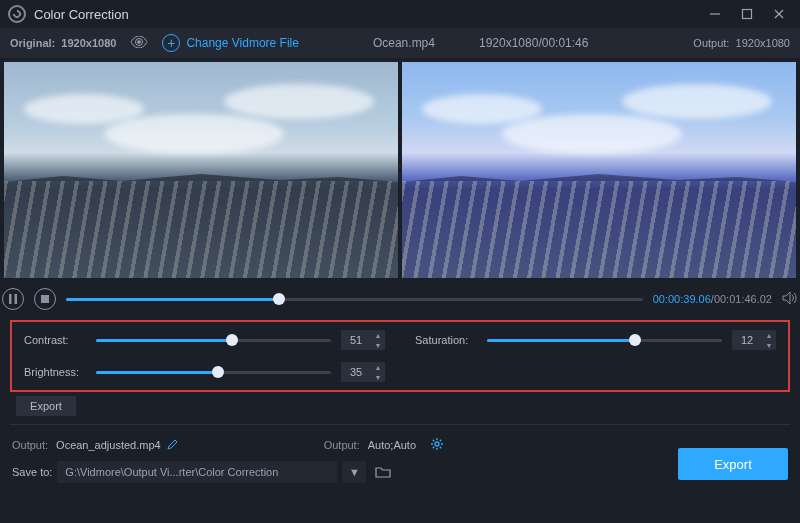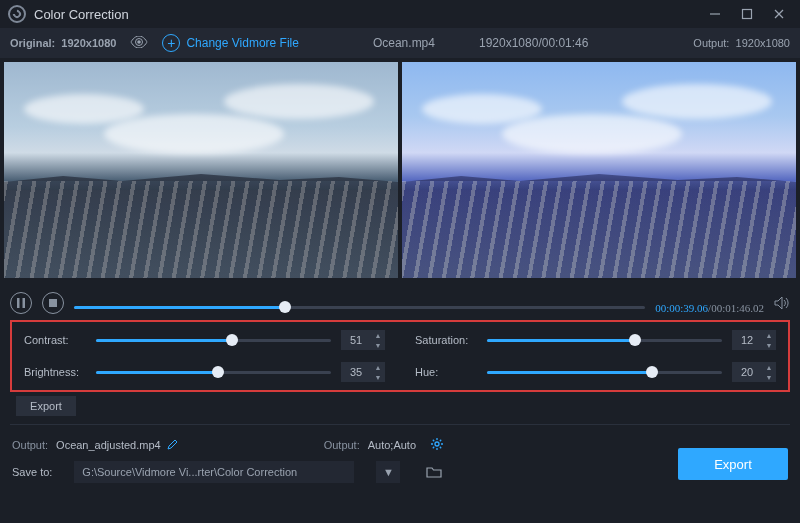--- a/index.html
+++ b/index.html
@@ -82,25 +82,24 @@
     background: repeating-linear-gradient(100deg, rgba(255,255,255,0.25) 0 4px, rgba(20,30,40,0.4) 4px 14px);
     mix-blend-mode: screen;
   }
   .preview.right .waves { background: repeating-linear-gradient(100deg, rgba(220,230,255,0.35) 0 4px, rgba(30,40,90,0.5) 4px 14px); }
   .mountain { position:absolute; top:50%; left:0; right:0; height:20px; background: linear-gradient(to bottom, #3a4556, #2a3340); clip-path: polygon(0 60%, 15% 30%, 30% 55%, 50% 20%, 70% 50%, 85% 35%, 100% 60%, 100% 100%, 0 100%);}
   .preview.right .mountain { background: linear-gradient(to bottom, #4a5596, #2a3060); }
 
   .playback-row {
     height: 30px;
     display: flex;
-    align-items: flex-end;
-    padding: 0 10px;
+    align-items: center;
+    padding: 0 2px;
     gap: 10px;
     margin-top: 6px;
-    font-family: Liberation Serif, serif;
   }
   .circ-btn {
     width: 22px; height: 22px; border: 1.5px solid #8892a0; border-radius: 50%;
     display: flex; align-items: center; justify-content: center; cursor: pointer;
   }
   .timeline {
     flex: 1; height: 14px; position: relative; display: flex; align-items: center;
   }
   .track { position: absolute; left: 0; right: 0; height: 3px; background: #3a4150; border-radius: 2px; }
   .fill { position: absolute; left: 0; height: 3px; background: #2fa8ff; border-radius: 2px; }
@@ -141,21 +140,21 @@
     display: flex; align-items: center; padding: 2px 12px; gap: 8px; font-size: 11px;
     position: relative;
     height: 24px;
   }
   .out-row .k { color: #8892a0; }
   .out-row .v { color: #b5bcc7; display: flex; align-items: flex-start; gap: 6px;}
   .edit-icon { color: #2fa8ff; cursor: pointer; }
   .gear { color: #2fa8ff; cursor: pointer; margin-left: 6px; }
   .out-row .sep2 { width: 130px; }
   .save-row {
-    display: flex; align-items: center; padding: 4px 12px; gap: 22px; font-size: 11px;
+    display: flex; align-items: center; padding: 4px 12px; gap: 5px; font-size: 11px;
     height: 30px;
     justify-content: center;
   }
   .path-box {
     height: 22px; background: #232833; display: flex; align-items: center; padding: 0 8px;
     width: 280px; color: #9aa3b0; white-space: nowrap; overflow: hidden;
   }
   .dd-btn { width: 24px; height: 22px; background: #232833; display:flex; align-items:center; justify-content:center; color:#9aa3b0; cursor:pointer;}
   .folder-btn { width: 24px; height: 22px; display:flex; align-items:center; justify-content:center; color:#9aa3b0; cursor:pointer;}
   .export-btn {
@@ -295,35 +294,20 @@
   </div>
   <div class="slider-row">
     <span class="lbl">Brightness:</span>
     <div class="slider">
       <div class="track"></div>
         <div class="fill" id="f-brightness" style="width: 52%;"></div>
         <div class="thumb" id="t-brightness" style="left: 52%;"></div>
     </div>
     <div class="spin">
       <span class="val">35</span>
-      <span class="arrows">
-          <span>▲</span>
-          <span>▼</span>
-        </span>
-    </div>
-  </div>
-  <div class="slider-row">
-    <span class="lbl">Hue:</span>
-    <div class="slider">
-      <div class="track"></div>
-        <div class="fill" id="f-hue" style="width: 70%;"></div>
-        <div class="thumb" id="t-hue" style="left: 70%;"></div>
-    </div>
-    <div class="spin">
-      <span class="val">20</span>
       <span class="arrows">
           <span>▲</span>
           <span>▼</span>
         </span>
     </div>
   </div>
 </div>
 
 <div class="reset-btn">Export</div>
 
@@ -347,21 +331,21 @@
   <span class="gear">
     <svg width="14" height="14" viewBox="0 0 14 14">
         <circle cx="7" cy="7" r="2" fill="none" stroke="currentColor" stroke-width="1.3"></circle>
         <path d="M7 1v2M7 11v2M1 7h2M11 7h2M2.8 2.8l1.4 1.4M9.8 9.8l1.4 1.4M11.2 2.8L9.8 4.2M4.2 9.8l-1.4 1.4" stroke="currentColor" stroke-width="1.3"></path>
       </svg>
   </span>
 </div>
 
 <div class="save-row">
   <span class="k">Save to:</span>
-  <div class="path-box">G:\Source\Vidmore Vi...rter\Color Correction</div>
+  <div class="path-box">G:\Vidmore\Output Vi...rter\Color Correction</div>
   <div class="dd-btn">▼</div>
   <div class="folder-btn">
     <svg width="16" height="12" viewBox="0 0 16 12">
         <path d="M1 2h5l1.5 2H15v7H1z" fill="none" stroke="currentColor" stroke-width="1.2"></path>
       </svg>
   </div>
   <div class="export-btn">Export</div>
 </div>
 
 </body></html>

